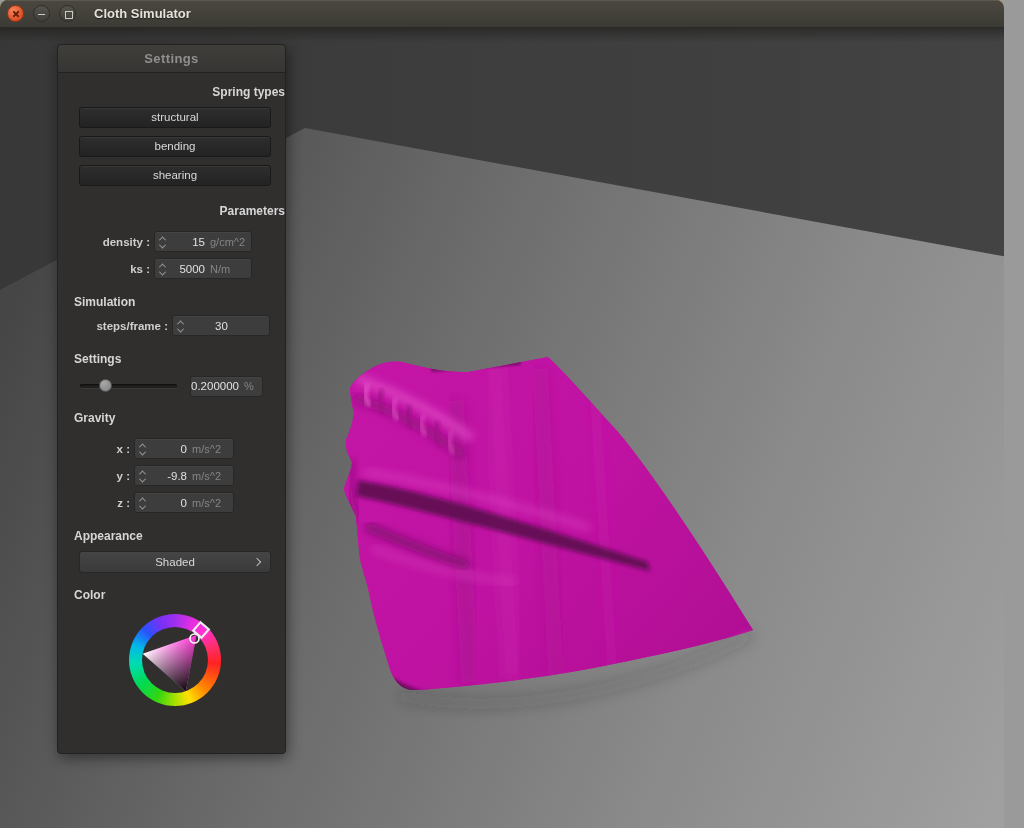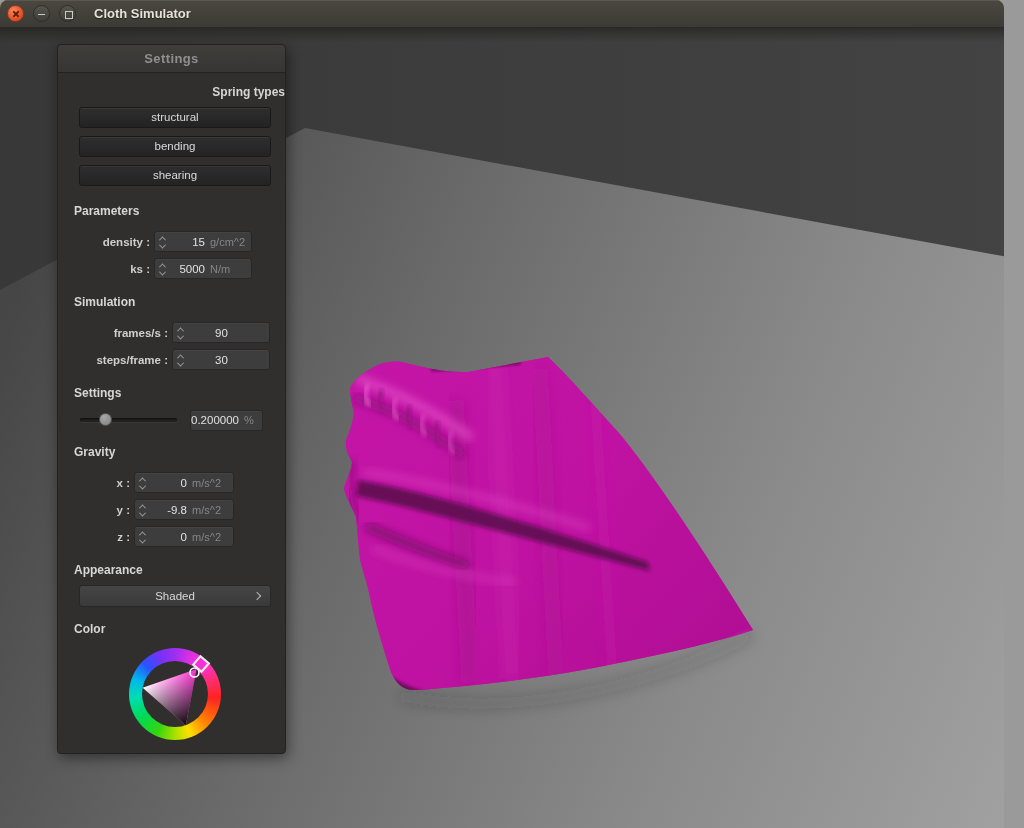--- a/index.html
+++ b/index.html
@@ -21,21 +21,21 @@
   
   .viewport { position:absolute; left:0; top:28px; width:1024px; height:800px; z-index:1; }
   .viewport svg { display:block; }
 
   
   .panel { position:absolute; left:27px; top:44px; width:229px; height:710px; background:#312f2e; border:1px solid #242220; border-radius:4px; box-shadow:2px 4px 14px rgba(0,0,0,.45); z-index:20; color:#cfcfcf;margin-left:30px; }
   .panel-header { height:28px; background:linear-gradient(#403e3b,#373533); border-bottom:1px solid #232221; border-radius:4px 4px 0 0; display:flex; align-items:center; justify-content:center; font-size:13px; font-weight:bold; color:#8f8f8f; letter-spacing:.4px; }
   .section-label { margin:0 0 0 16px; font-size:12px; font-weight:bold; color:#d6d6d6; }
   .s-spring { margin-top:12px;text-align:right; }
   .panel-btn { display:block; height:21px; margin:8px 15px 0 21px; width:192px; background:linear-gradient(#2e2e2e,#232323); border:1px solid #191919; border-radius:3px; box-shadow:inset 0 1px 0 rgba(255,255,255,.05); color:#dadada; font-size:11.5px; text-align:center; line-height:19px; cursor:default; }
-  .s-params { margin-top:18px; }
+  .s-params { margin-top:18px;text-align:right; }
   .row { display:flex; align-items:center; margin-top:6px; }
   .row.first { margin-top:13px; }
   .row-label { flex:none; font-size:11.5px; font-weight:bold; color:#cfcfcf; text-align:right; margin-left:16px; }
   .lab-param { width:76px; }
   .lab-sim   { width:94px; }
   .lab-grav  { width:56px; }
   .spin-field { height:21px; background:#3d3d3d; border:1px solid #272727; border-radius:3px; margin-left:4px; display:flex; align-items:center; box-shadow:inset 0 1px 0 rgba(255,255,255,.04); }
   .f-param { width:98px; }
   .f-sim   { width:98px; }
   .f-grav  { width:100px; }
@@ -195,30 +195,20 @@
         <span class="spinner">
             <span class="chev up"></span>
             <span class="chev down"></span>
           </span>
         <span class="value">5000</span>
         <span class="unit">N/m</span>
       </div>
     </div>
 
     <div class="section-label s-sim">Simulation</div>
-    <div class="row first">
-      <span class="row-label lab-sim">frames/s :</span>
-      <div class="spin-field f-sim">
-        <span class="spinner">
-            <span class="chev up"></span>
-            <span class="chev down"></span>
-          </span>
-        <span class="value center">90</span>
-      </div>
-    </div>
     <div class="row">
       <span class="row-label lab-sim">steps/frame :</span>
       <div class="spin-field f-sim">
         <span class="spinner">
             <span class="chev up"></span>
             <span class="chev down"></span>
           </span>
         <span class="value center">30</span>
       </div>
     </div>

